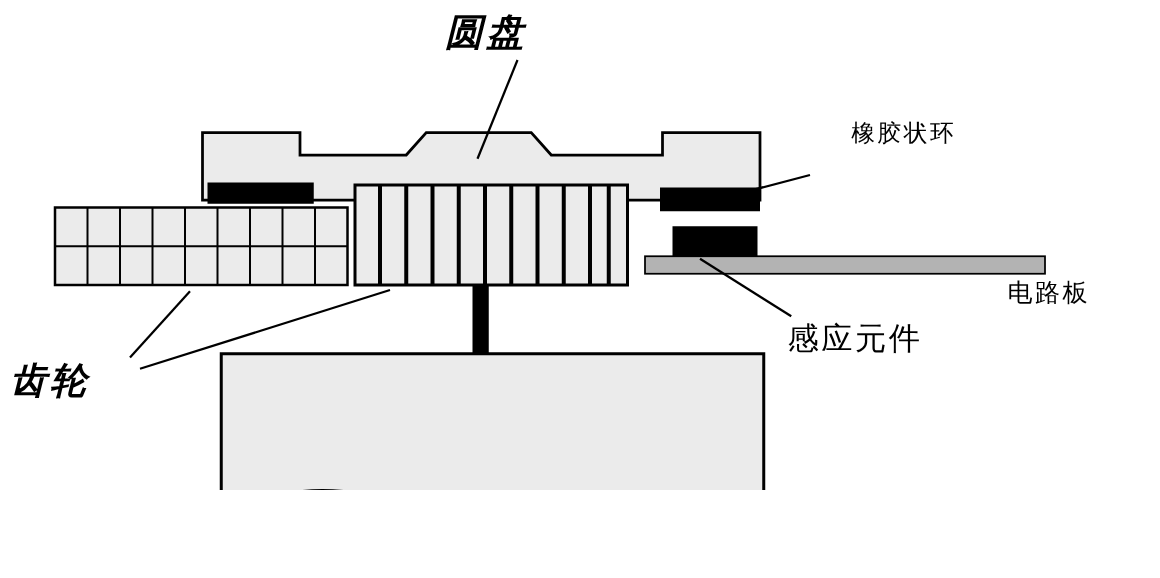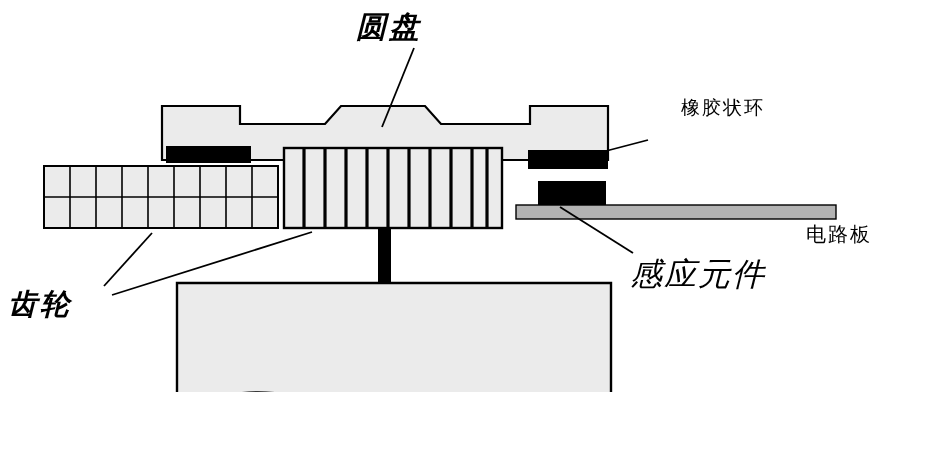--- a/index.html
+++ b/index.html
@@ -40,21 +40,21 @@
   }
   .lbl-script {
     font-family: "DejaVu Serif", "Liberation Serif", serif;
     font-weight: 700;
     font-style: italic;
     letter-spacing: 3px;
   }
   #label-disc      { left: 356px; top: 12px;  font-size: 30px; }
   #label-rubber    { left: 681px; top: 98px;  font-size: 19px; }
   #label-board     { left: 806px; top: 224px; font-size: 20px; }
-  #label-sensor    { left: 630px; top: 258px; font-size: 32px; font-style: italic; }
+  #label-sensor    { left: 630px; top: 258px; font-size: 25px; }
   #label-gear      { left: 8px;  top: 290px; font-size: 29px; }
   #label-motor     { left: 355px; top: 318px; font-size: 31px; }
 </style>
 </head>
 <body>
 
 <div id="stage">
 
   <svg id="diagram-svg" viewBox="0 0 928 462" xmlns="http://www.w3.org/2000/svg">
 

